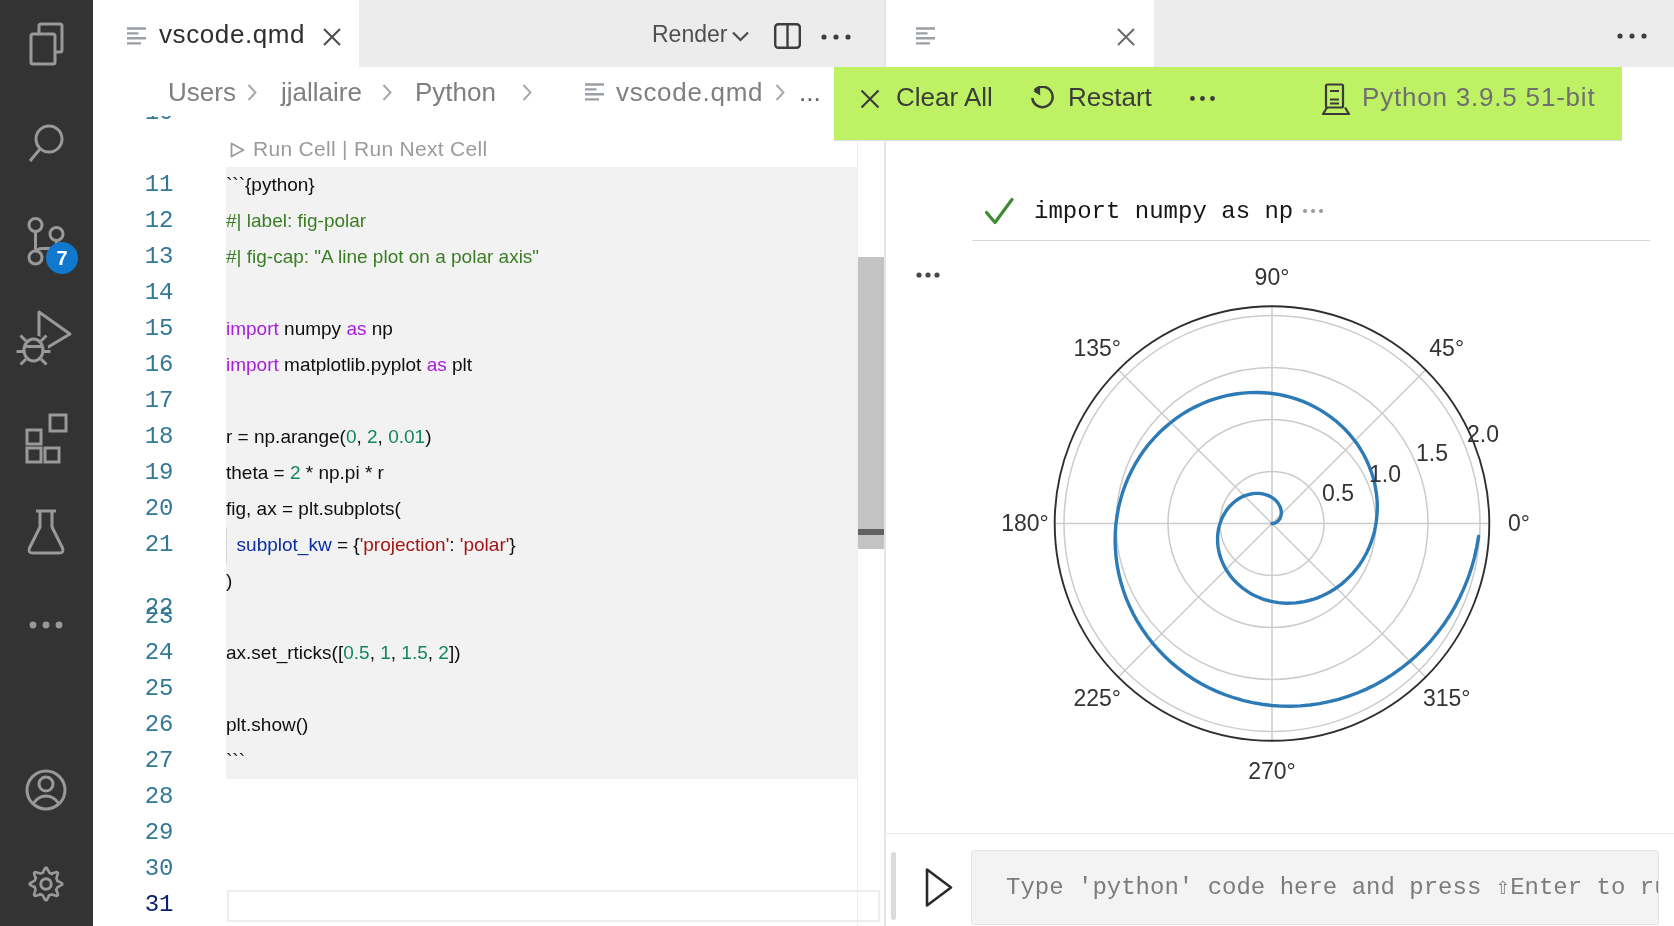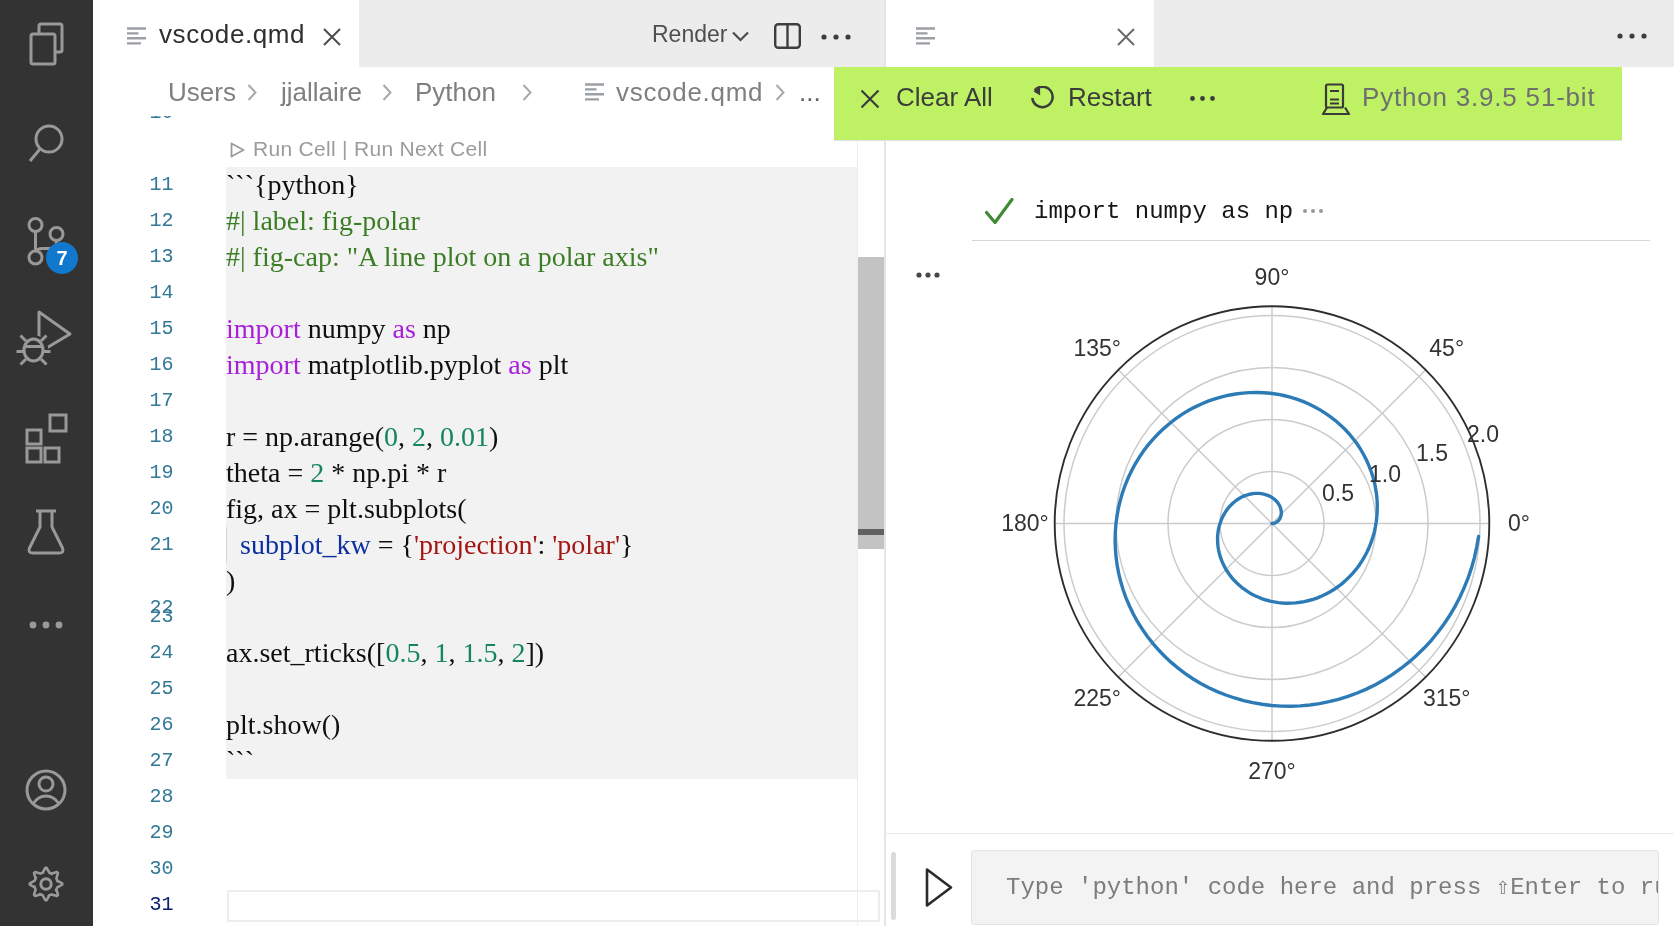--- a/index.html
+++ b/index.html
@@ -11,22 +11,22 @@
 
 #strip1{left:93px;top:0;width:792px;height:67px;background:#ececec}
 #strip2{left:886px;top:0;width:788px;height:67px;background:#ececec}
 .tab{position:absolute;top:0;height:67px;background:#ffffff}
 .tablabel{position:absolute;top:0;height:67px;line-height:69px;font-size:26px}
 
 #bcrumb{left:93px;top:67px;width:944px;height:49px;background:#fff}
 .bc{position:absolute;top:0;height:49px;line-height:51px;font-size:26px;color:#7f7f7f;white-space:nowrap}
 
 #editor{left:93px;top:116px;width:792px;height:810px;overflow:hidden;background:#fff}
-#editor .row{position:absolute;left:133px;height:36px;line-height:36px;font-size:28px;font-family:Liberation Serif, serif;color:#0f0f0f;white-space:pre}
-#editor .ln{position:absolute;left:0;width:80.5px;height:36px;line-height:36px;text-align:right;font-size:20px;font-family:"Liberation Mono",monospace;color:#337897}
+#editor .row{position:absolute;left:133px;height:36px;line-height:36px;font-size:19px;font-family:Liberation Sans, sans-serif;color:#0f0f0f;white-space:pre}
+#editor .ln{position:absolute;left:0;width:80.5px;height:36px;line-height:36px;text-align:right;font-size:24px;font-family:"Liberation Mono",monospace;color:#337897}
 .kw{color:#a81fd8}.cm{color:#3b7d24}.nm{color:#14865e}.st{color:#a31515}.bl{color:#0000ff}.vr{color:#0b2fa0}
 #vline{left:884px;top:0;width:2px;height:926px;background:#e5e5e5}
 
 #toolbar{left:834px;top:67px;width:788px;height:74px;background:#bef264;border-bottom:1px solid #e1e1e1}
 .tbtxt{position:absolute;top:0;height:58px;line-height:60px;font-size:26px;color:#3c3c3c;white-space:nowrap}
 
 #insep{left:886px;top:833px;width:788px;height:1px;background:#e8e8e8}
 #inbar{left:891px;top:852px;width:5px;height:68px;background:#dbdbdb;border-radius:2.5px}
 #inbox{left:971px;top:850px;width:688px;height:75px;background:#f3f3f3;border:1px solid #e4e4e4;border-radius:3px;overflow:hidden}
 #inbox div{position:absolute;left:34px;top:0;height:73px;line-height:73px;font-size:24px;color:#7c7c7c;white-space:pre;font-family:"Liberation Mono",monospace}

